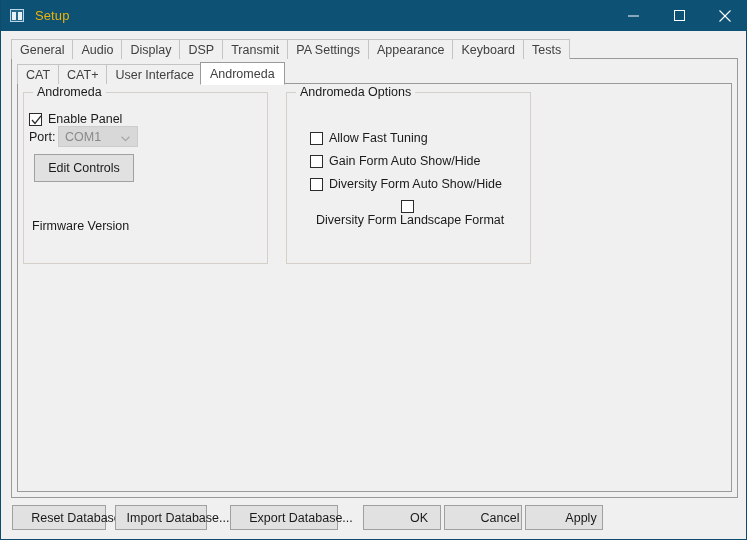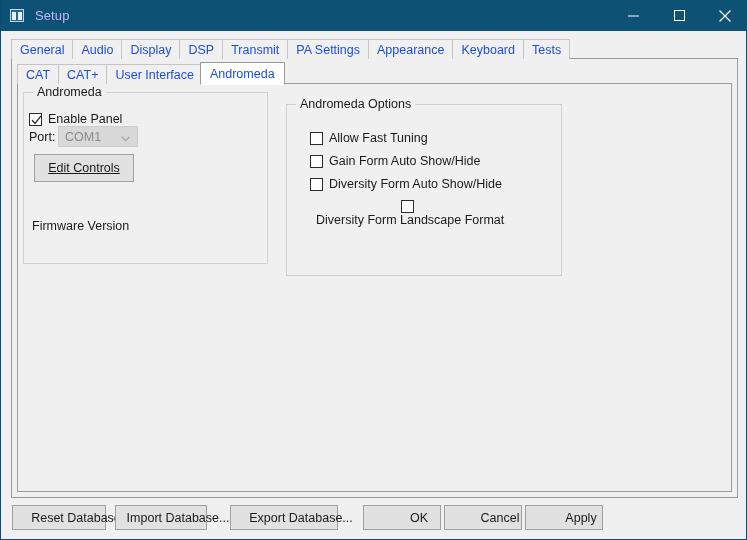--- a/index.html
+++ b/index.html
@@ -55,21 +55,21 @@
     width: 4px; height: 8px;
     background: #e8f1f7;
   }
   .title-icon .pane-r {
     position: absolute;
     left: 8px; top: 4px;
     width: 4px; height: 8px;
     background: #e8f1f7;
   }
   .title-text {
-    color: #c4b5fd;
+    color: #eab308;
     font-size: 13px;
     margin-left: 9px;
     letter-spacing: 0.1px;
     text-align: center;
   }
   .win-controls {
     position: absolute;
     right: 0; top: 0;
     height: 31px;
     display: flex;
@@ -91,21 +91,21 @@
     height: 22px;
     display: flex;
     align-items: flex-end;
     z-index: 4;
   }
   .tab {
     height: 20px;
     box-sizing: border-box;
     border: 1px solid #c4c4c4;
     background: #f0f0f0;
-    color: #1d4ed8;
+    color: #404040;
     font-size: 12.5px;
     display: flex;
     align-items: center;
     padding: 0 8px;
     margin-right: -1px;
     border-bottom: none;
     position: relative;
   }
   .tab.selected {
     height: 23px;
@@ -172,22 +172,22 @@
 
   #gb-andromeda {
     left: 22px;
     top: 92px;
     width: 245px;
     height: 172px;
     z-index: 4;
   }
   #gb-options {
     left: 285px;
-    top: 104px;
-    width: 276px;
+    top: 92px;
+    width: 245px;
     height: 172px;
     z-index: 4;
   }
 
   
   .chk {
     position: absolute;
     display: flex;
     align-items: center;
     z-index: 5;
@@ -254,21 +254,20 @@
     white-space: nowrap;
     font-family: "Liberation Sans", sans-serif;
   }
   #btn-edit-controls {
     position: absolute;
     left: 33px;
     top: 154px;
     width: 100px;
     height: 28px;
     z-index: 5;
-    text-decoration: underline;
   }
 
   .statictext {
     position: absolute;
     font-size: 12.5px;
     color: #1a1a1a;
     white-space: nowrap;
     z-index: 5;
   }
 

